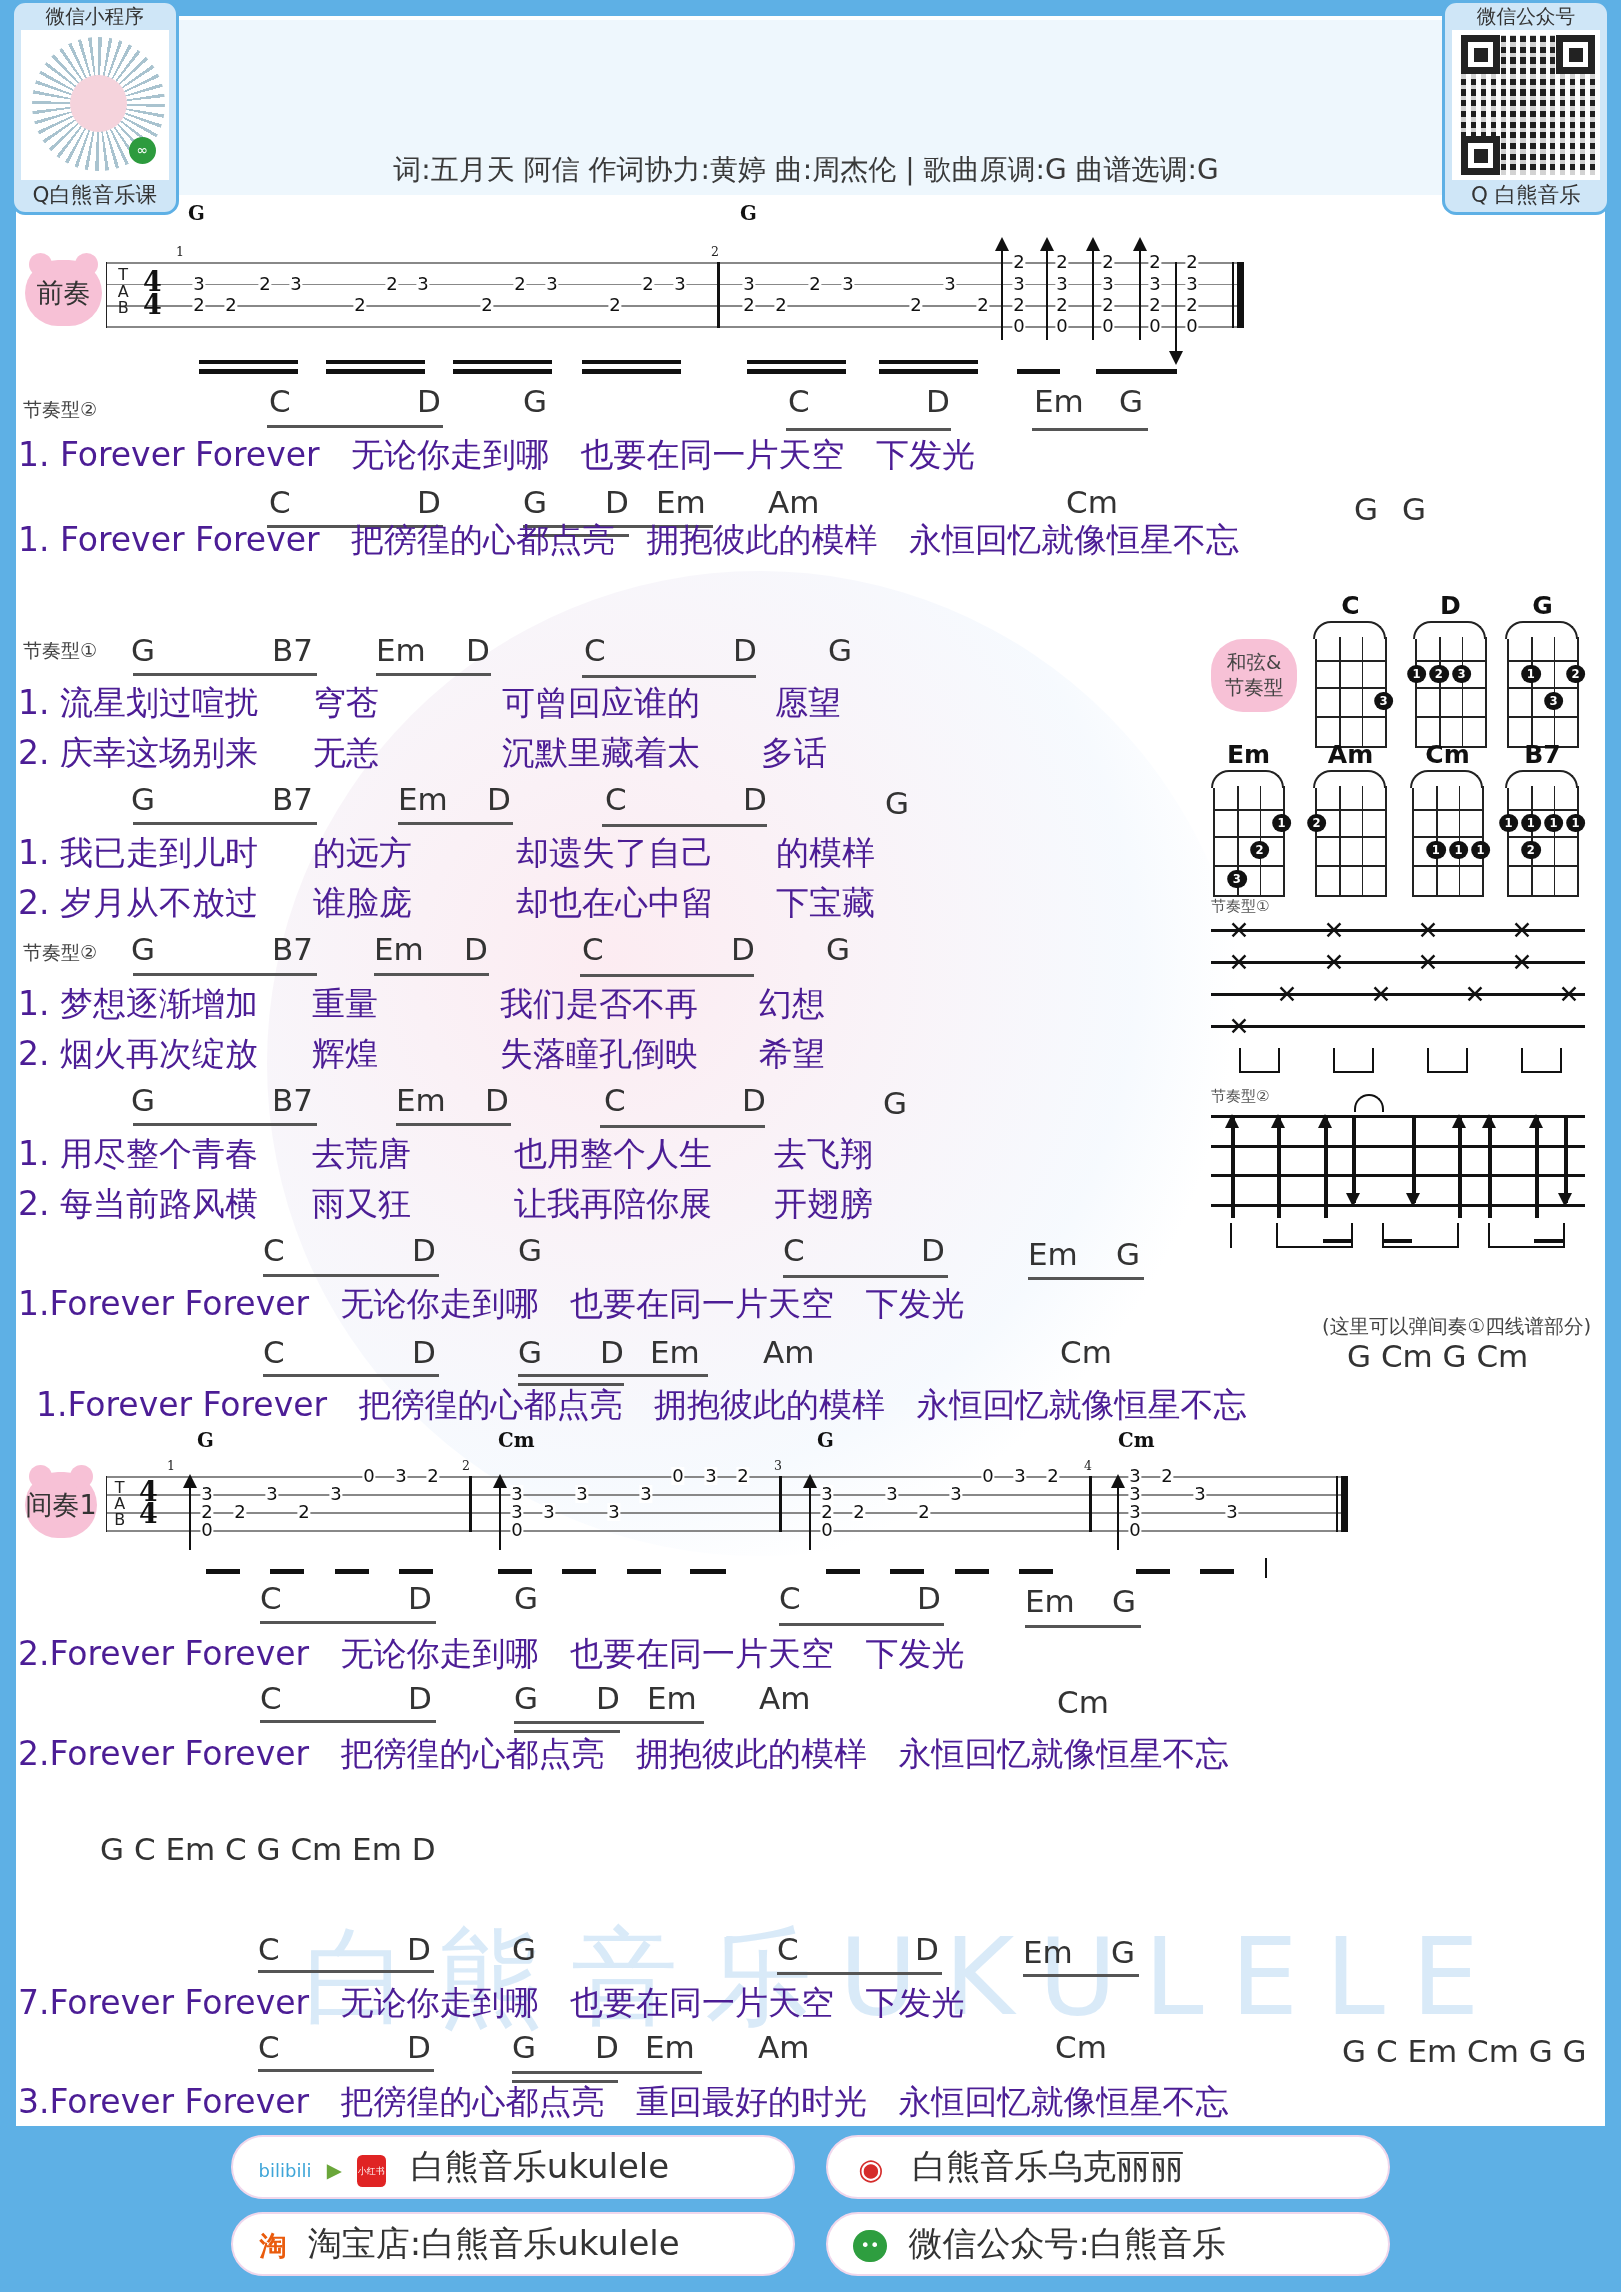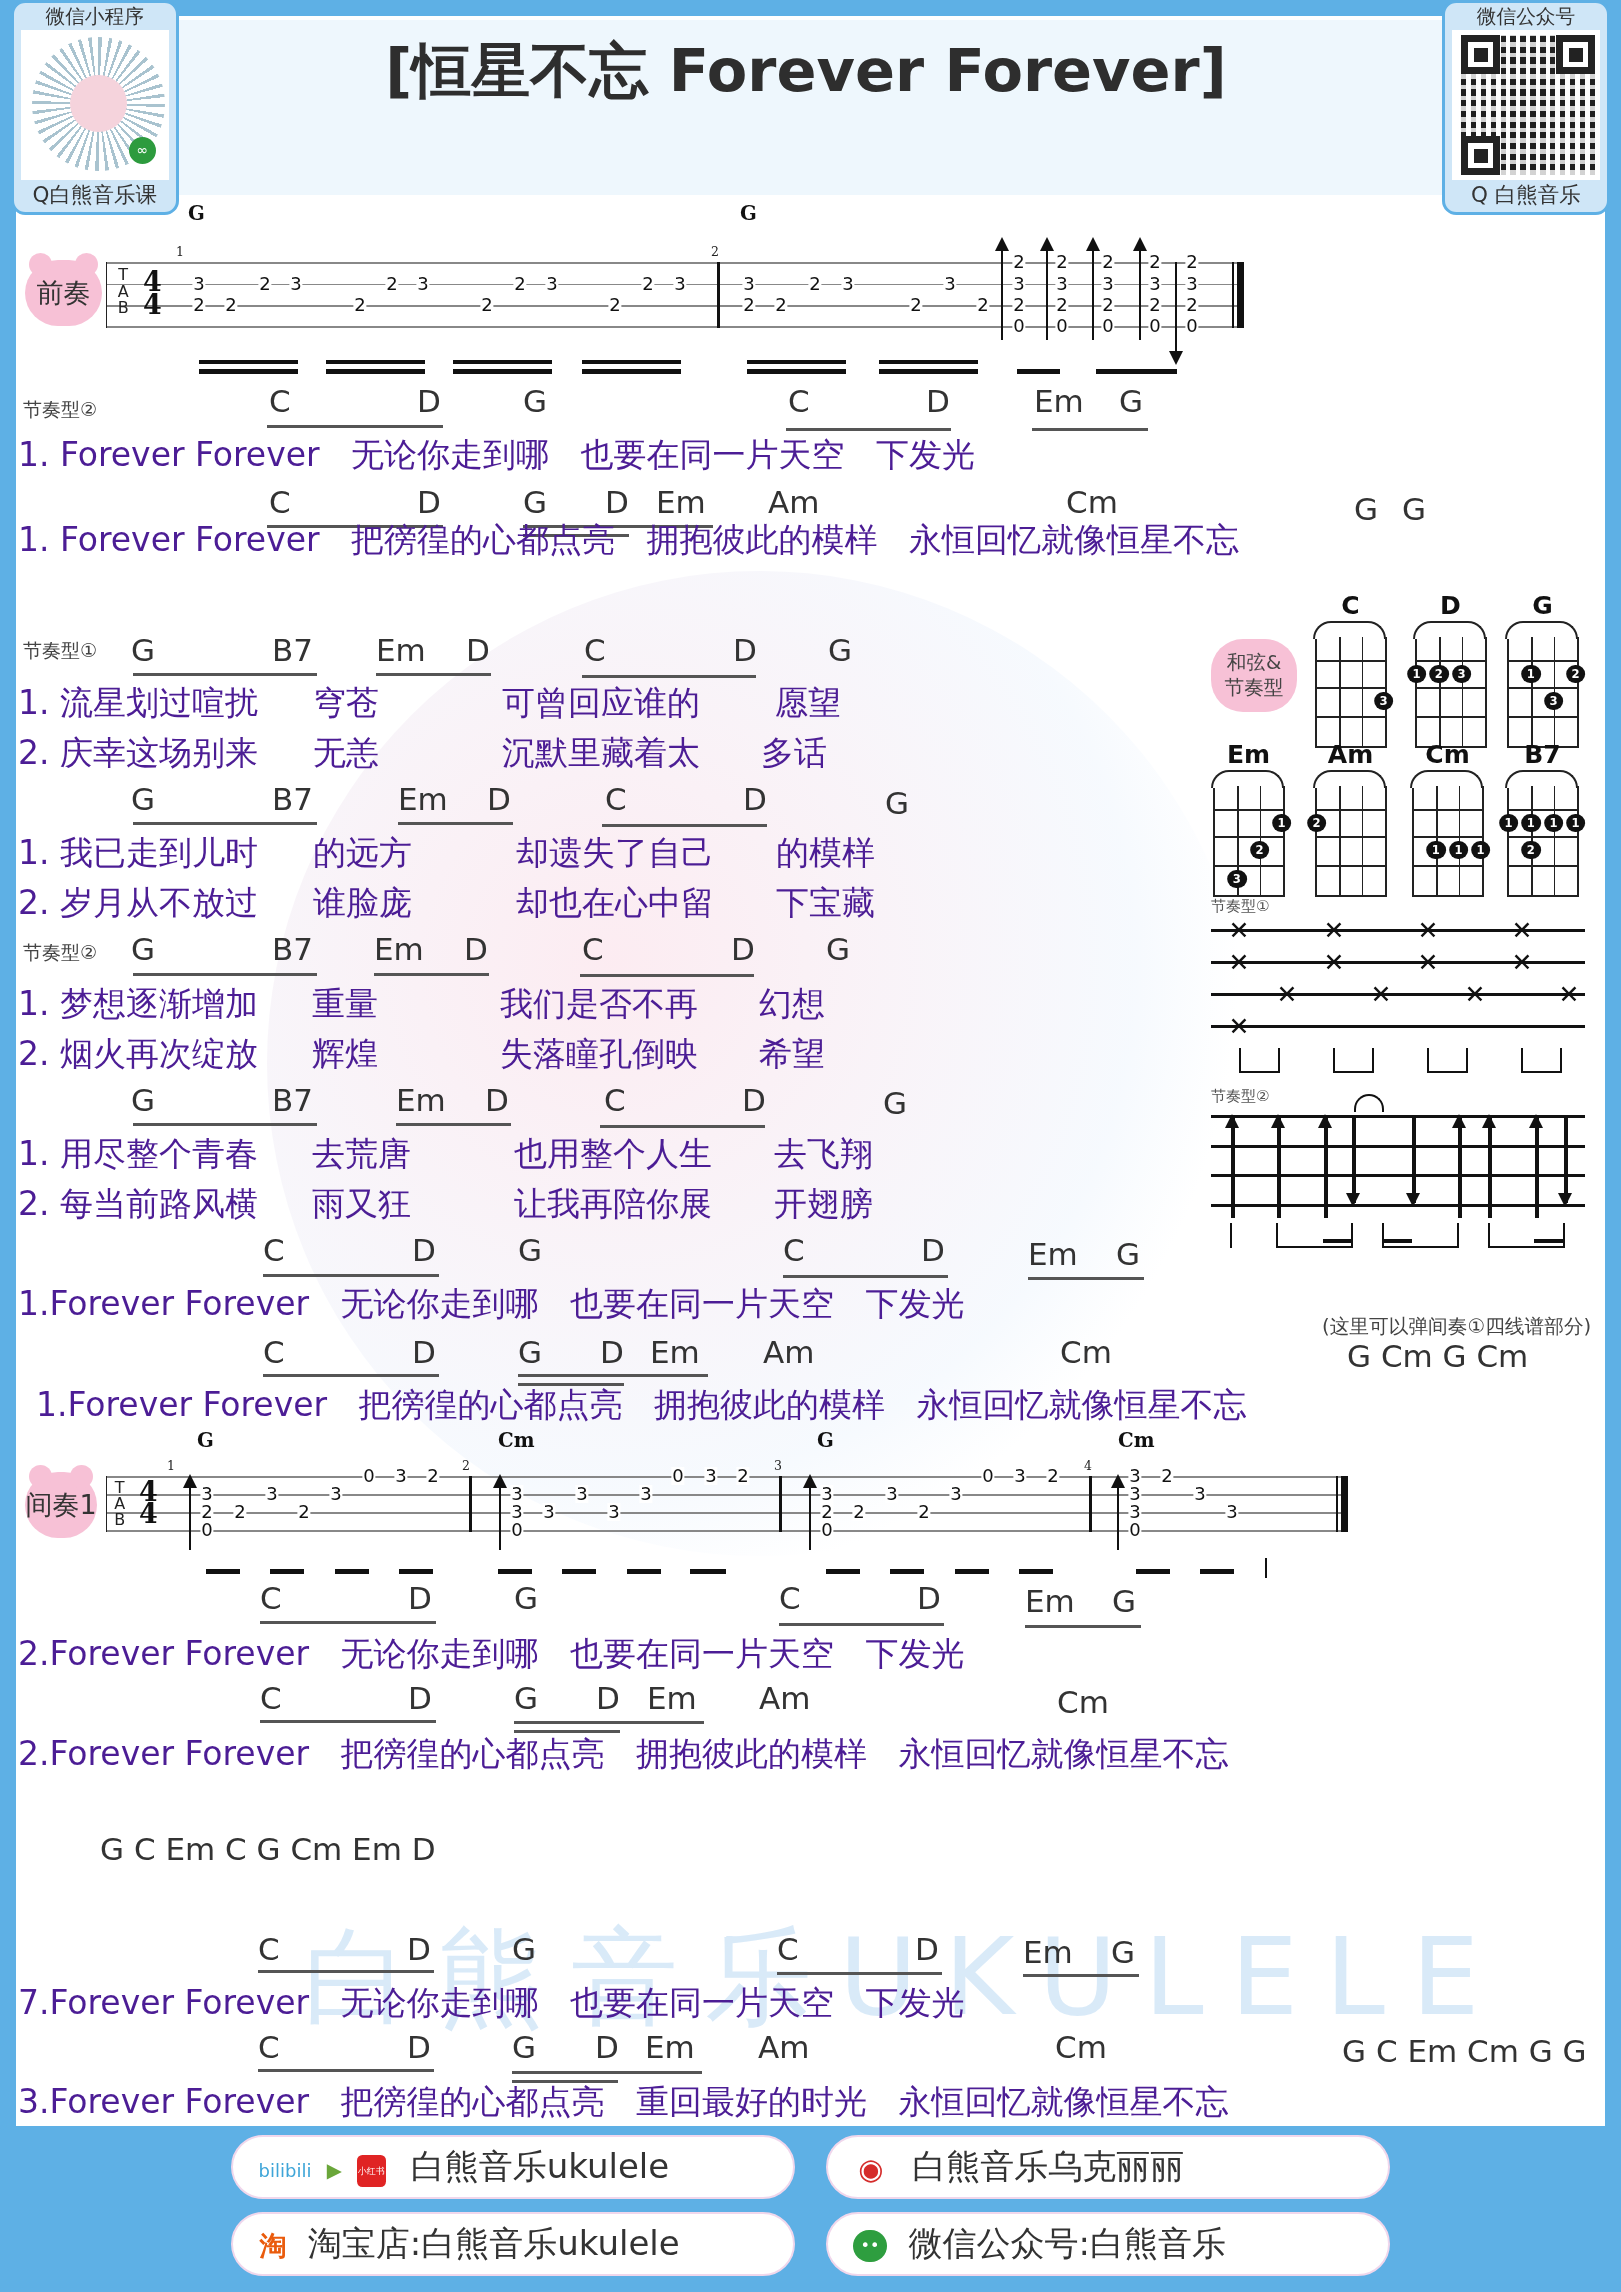--- a/index.html
+++ b/index.html
@@ -140,21 +140,21 @@
 </head>
 <body>
 
 <div class="header"></div>
 <div class="page">
   <div class="wm-circle"></div>
   <div class="wm-text">白熊音乐UKULELE</div>
 </div>
 
 <div class="header-inner">
-  <div class="title">[恒星不忘 Forever Forever]</div>
+  <div class="sub2">词:五月天 阿信 作词协力:黄婷 曲:周杰伦 | 歌曲原调:G 曲谱选调:G</div>
 </div>
 
 <div class="qr-panel left">
   <div class="qr-top">微信小程序</div>
   <div class="qr-img">
     <div class="mini-code"></div>
     <div class="mini-badge">∞</div>
   </div>
   <div class="qr-bottom">Q白熊音乐课</div>
 </div>

